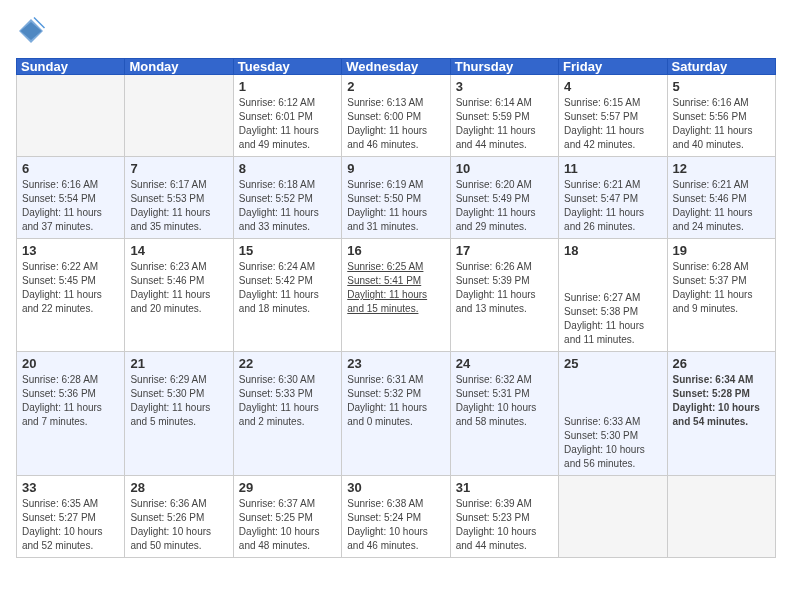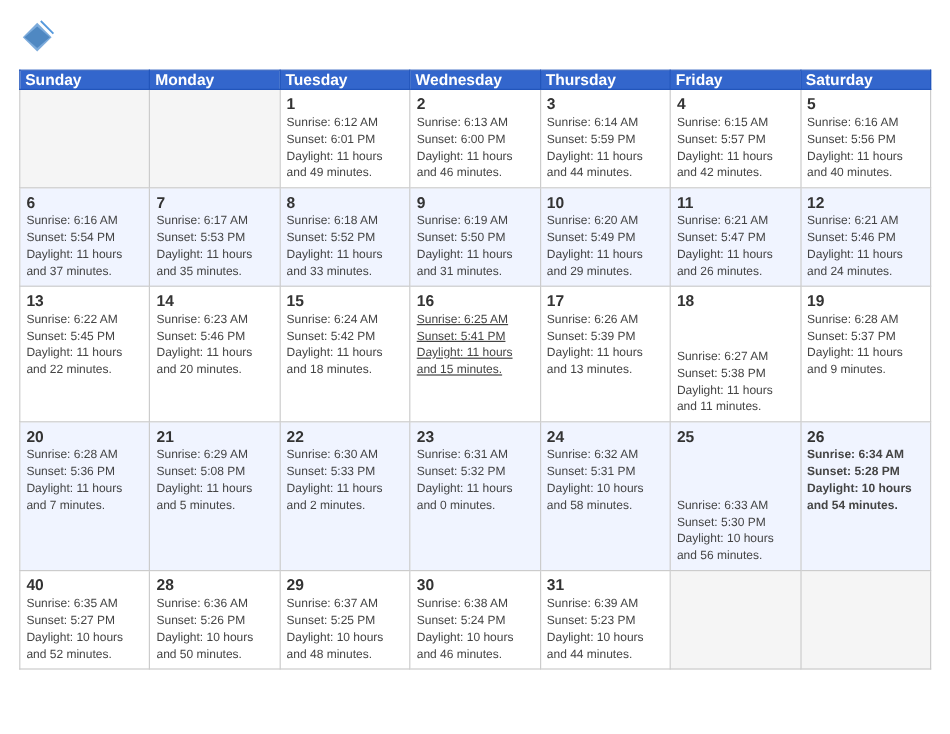--- a/index.html
+++ b/index.html
@@ -248,21 +248,21 @@
       <tr class="row-shade">
         <td>
           <span class="day-num">20</span>
           <div class="day-info" style="white-space: pre-line;">Sunrise: 6:28 AM
 Sunset: 5:36 PM
 Daylight: 11 hours and 7 minutes.</div>
         </td>
         <td>
           <span class="day-num">21</span>
           <div class="day-info" style="white-space: pre-line;">Sunrise: 6:29 AM
-Sunset: 5:08 PM
+Sunset: 5:30 PM
 Daylight: 11 hours and 5 minutes.</div>
         </td>
         <td>
           <span class="day-num">22</span>
           <div class="day-info" style="white-space: pre-line;">Sunrise: 6:30 AM
 Sunset: 5:33 PM
 Daylight: 11 hours and 2 minutes.</div>
         </td>
         <td>
           <span class="day-num">23</span>
@@ -284,21 +284,21 @@
         </td>
         <td>
           <span class="day-num">26</span>
           <div class="day-info" style="white-space: pre-line; font-weight: bold;">Sunrise: 6:34 AM
 Sunset: 5:28 PM
 Daylight: 10 hours and 54 minutes.</div>
         </td>
       </tr>
       <tr>
         <td>
-          <span class="day-num">40</span>
+          <span class="day-num">33</span>
           <div class="day-info" style="white-space: pre-line;">Sunrise: 6:35 AM
 Sunset: 5:27 PM
 Daylight: 10 hours and 52 minutes.</div>
         </td>
         <td>
           <span class="day-num">28</span>
           <div class="day-info" style="white-space: pre-line;">Sunrise: 6:36 AM
 Sunset: 5:26 PM
 Daylight: 10 hours and 50 minutes.</div>
         </td>

